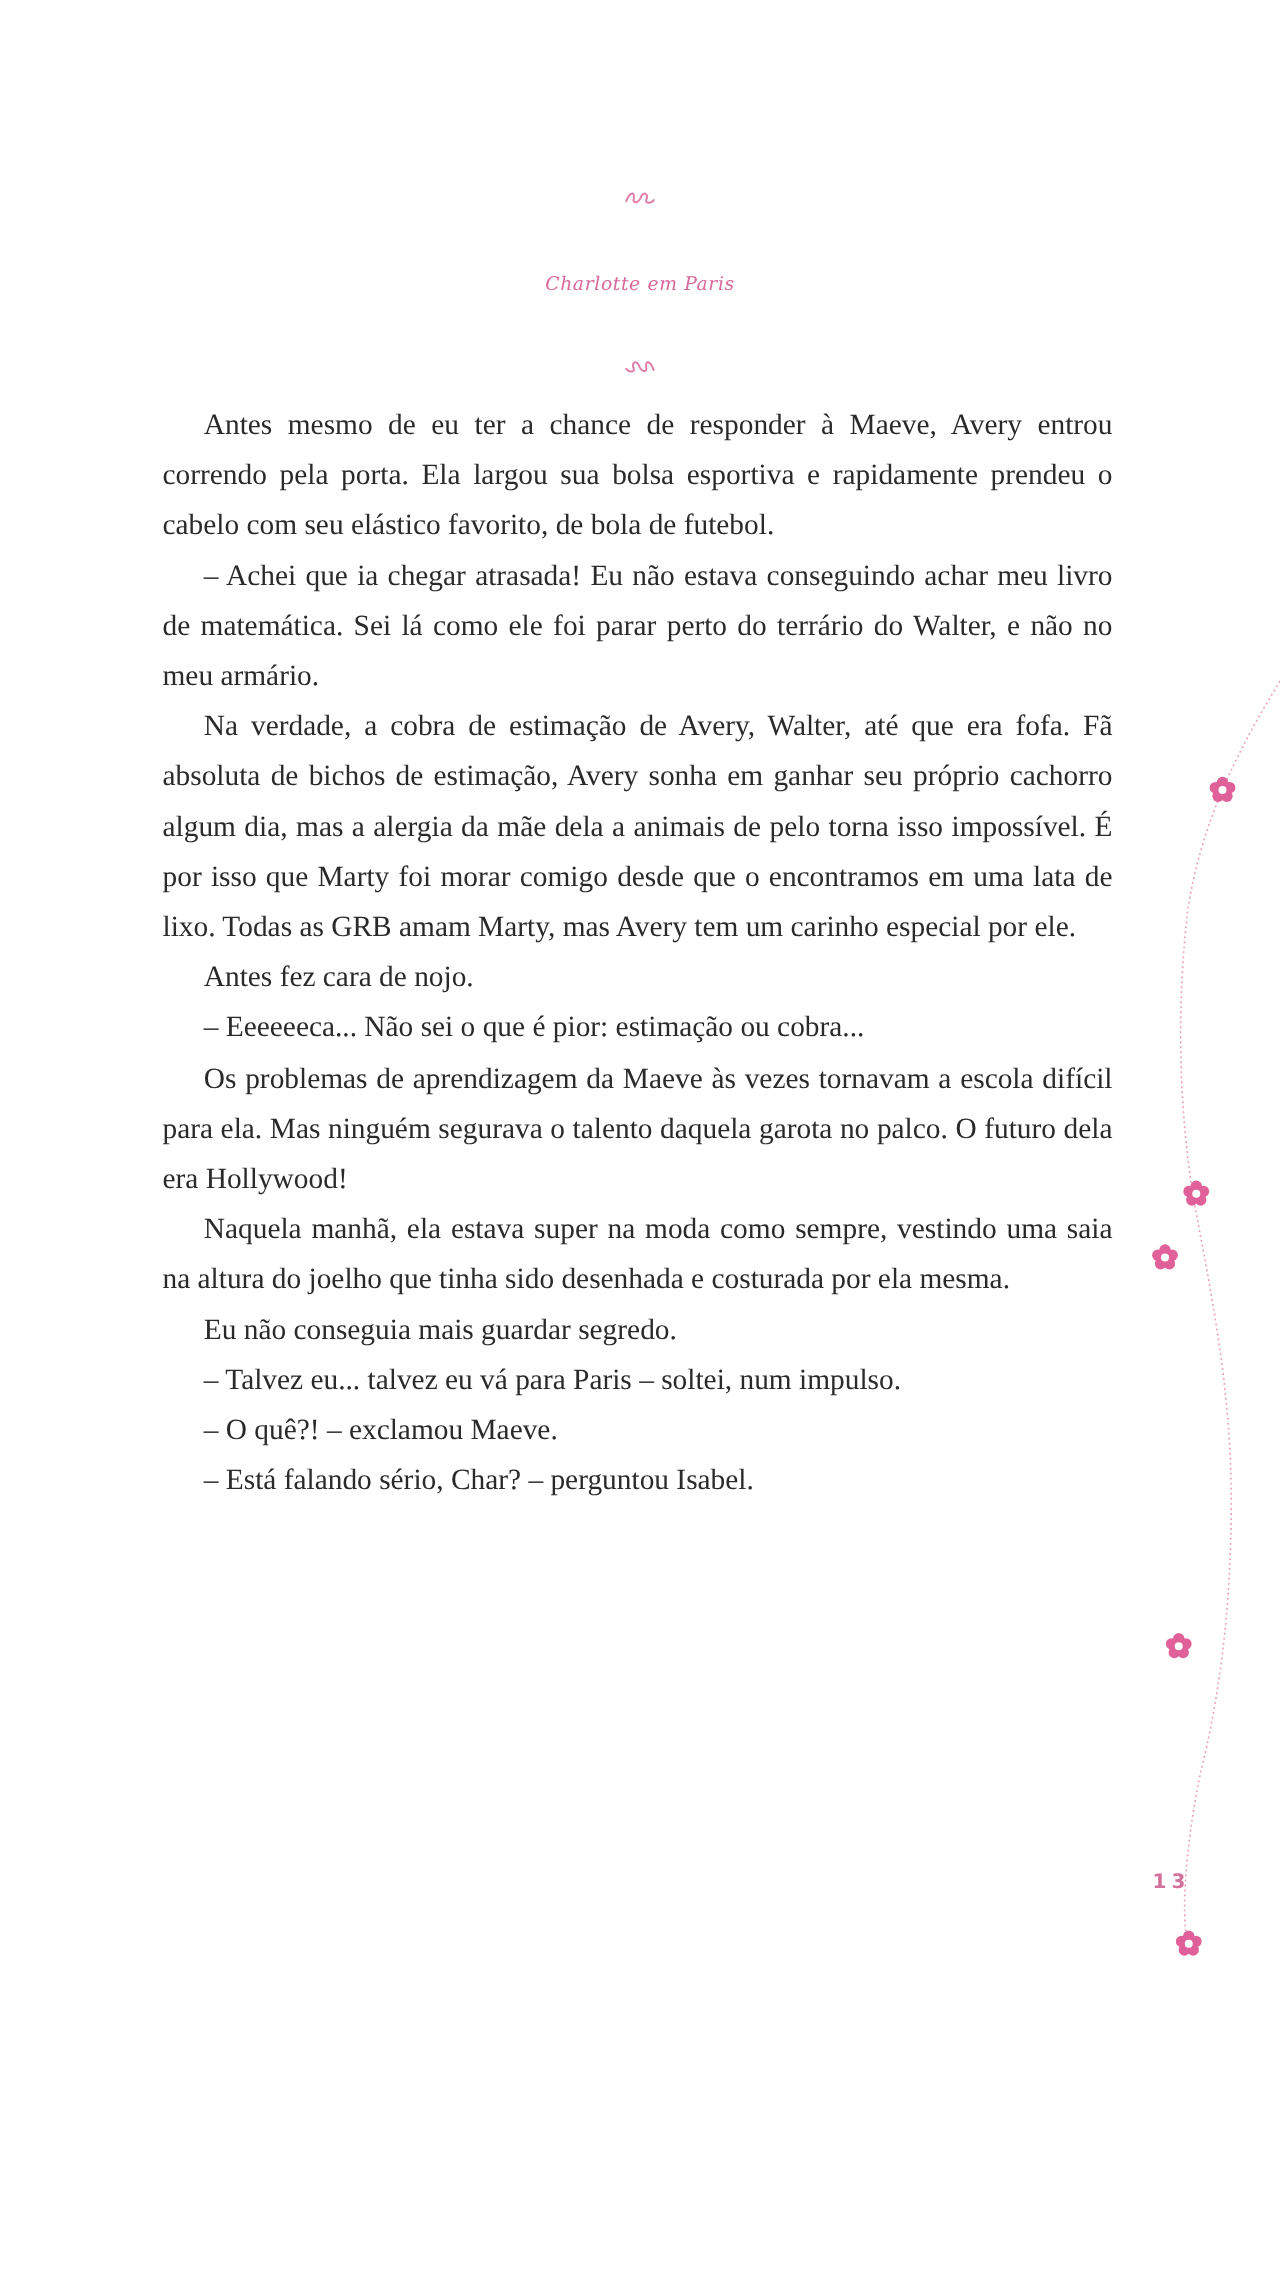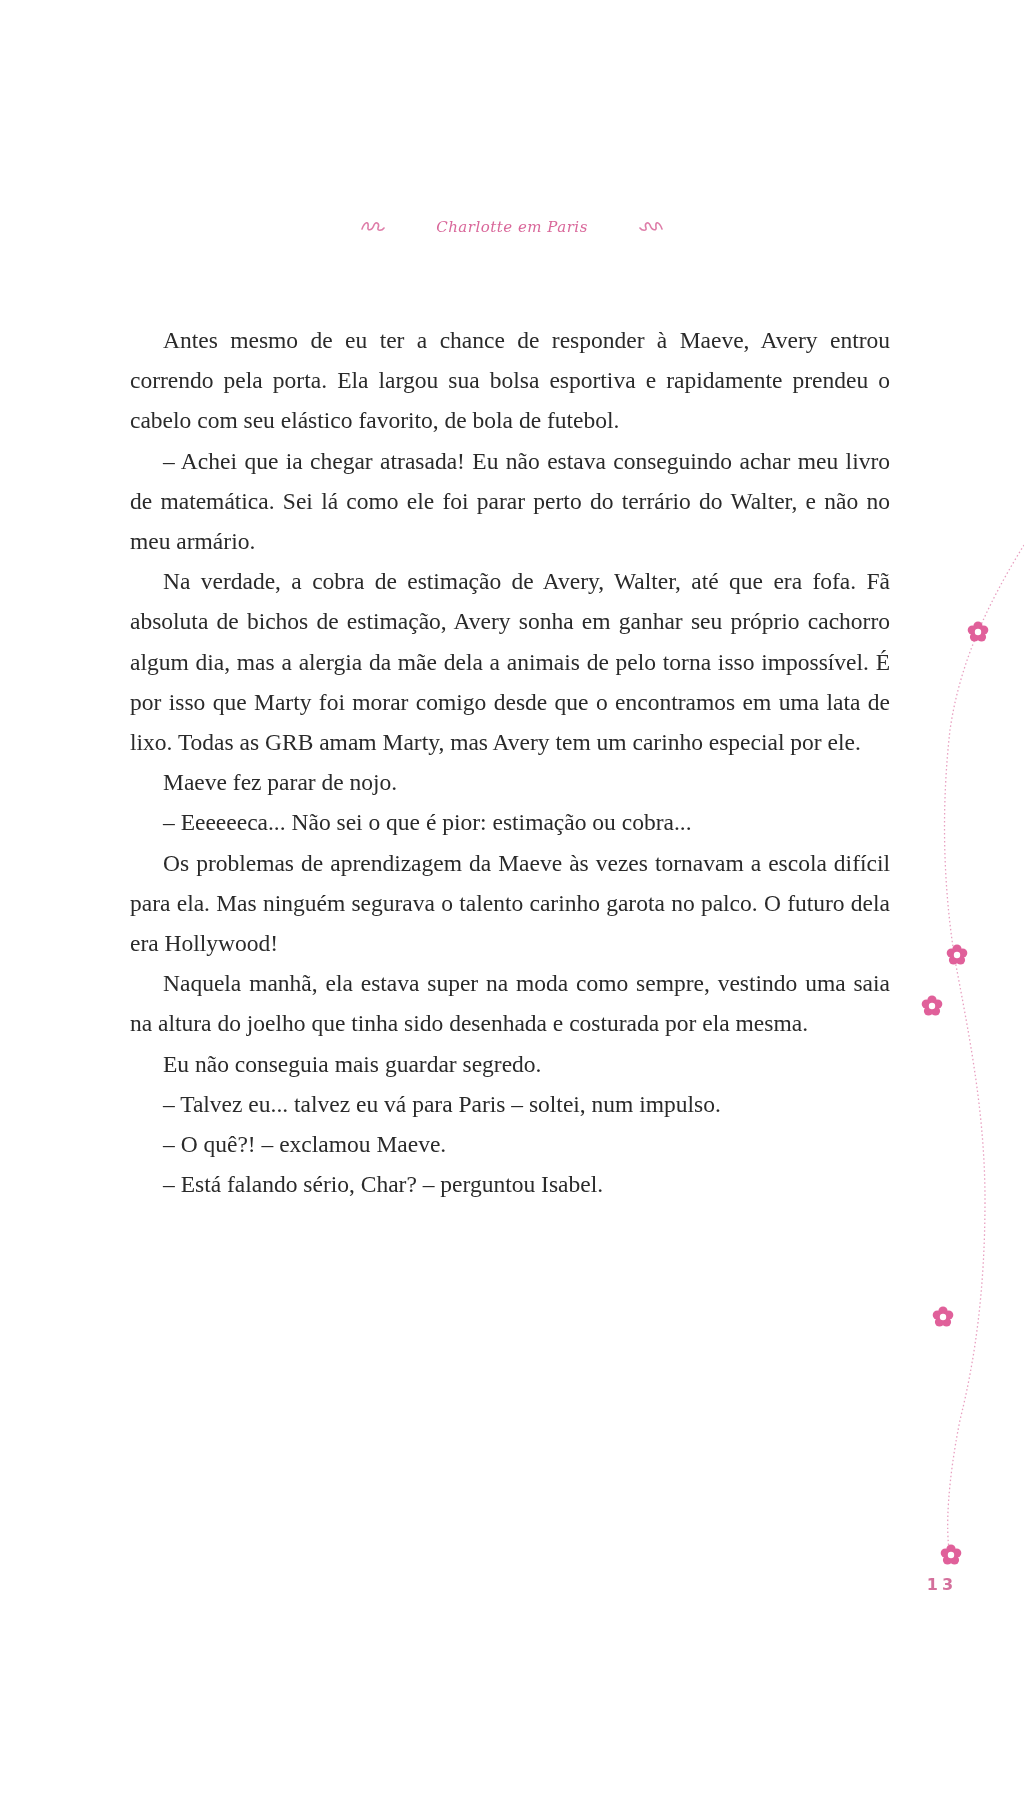--- a/index.html
+++ b/index.html
@@ -19,20 +19,21 @@
       position: absolute;
       top: 212px;
       left: 0;
       width: 1024px;
       height: 30px;
       display: flex;
       justify-content: center;
       align-items: center;
       gap: 50px;
       color: #d9679a;
+      flex-direction: column;
     }
     .running-head .ornament {
       font-family: "DejaVu Serif", serif;
       font-style: italic;
       font-size: 12px;
       opacity: 0.85;
     }
     .running-head .title {
       font-family: "DejaVu Serif", serif;
       font-style: italic;
@@ -57,24 +58,23 @@
     .deco {
       position: absolute;
       left: 0;
       top: 0;
       width: 1024px;
       height: 1820px;
       pointer-events: none;
     }
     .page-number {
       position: absolute;
-      top: 1575px;
+      top: 1495px;
       left: 922px;
       width: 40px;
-      text-align: center;
       font-family: "DejaVu Sans", sans-serif;
       font-size: 16px;
       letter-spacing: 4px;
       color: #d4709c;
       font-weight: bold;
     }
   </style>
 </head>
 <body>
 
@@ -89,23 +89,23 @@
     <svg width="26" height="14" viewBox="0 0 26 14">
       <path d="M24 10 C21 2, 17 2, 18 8 C19 12, 14 12, 12 6 C10 2, 6 4, 8 9 C9 12, 4 12, 2 9" fill="none" stroke="#d9679a" stroke-width="1.6" stroke-linecap="round"></path>
     </svg>
   </span>
 </div>
 
 <div class="body-text">
   <p>Antes mesmo de eu ter a chance de responder à Maeve, Avery entrou correndo pela porta. Ela largou sua bolsa esportiva e rapidamente prendeu o cabelo com seu elástico favorito, de bola de futebol.</p>
   <p>– Achei que ia chegar atrasada! Eu não estava conseguindo achar meu livro de matemática. Sei lá como ele foi parar perto do terrário do Walter, e não no meu armário.</p>
   <p>Na verdade, a cobra de estimação de Avery, Walter, até que era fofa. Fã absoluta de bichos de estimação, Avery sonha em ganhar seu próprio cachorro algum dia, mas a alergia da mãe dela a animais de pelo torna isso impossível. É por isso que Marty foi morar comigo desde que o encontramos em uma lata de lixo. Todas as GRB amam Marty, mas Avery tem um carinho especial por ele.</p>
-  <p>Maeve fez parar de nojo.</p>
+  <p>Antes fez cara de nojo.</p>
   <p>– Eeeeeeca... Não sei o que é pior: estimação ou cobra...</p>
-  <p>Os problemas de aprendizagem da Maeve às vezes tornavam a escola difícil para ela. Mas ninguém segurava o talento carinho garota no palco. O futuro dela era Hollywood!</p>
+  <p>Os problemas de aprendizagem da Maeve às vezes tornavam a escola difícil para ela. Mas ninguém segurava o talento daquela garota no palco. O futuro dela era Hollywood!</p>
   <p>Naquela manhã, ela estava super na moda como sempre, vestindo uma saia na altura do joelho que tinha sido desenhada e costurada por ela mesma.</p>
   <p>Eu não conseguia mais guardar segredo.</p>
   <p>– Talvez eu... talvez eu vá para Paris – soltei, num impulso.</p>
   <p>– O quê?! – exclamou Maeve.</p>
   <p>– Está falando sério, Char? – perguntou Isabel.</p>
 </div>
 
 <svg class="deco" viewBox="0 0 1024 1820">
   <defs>
     <g id="flower">

